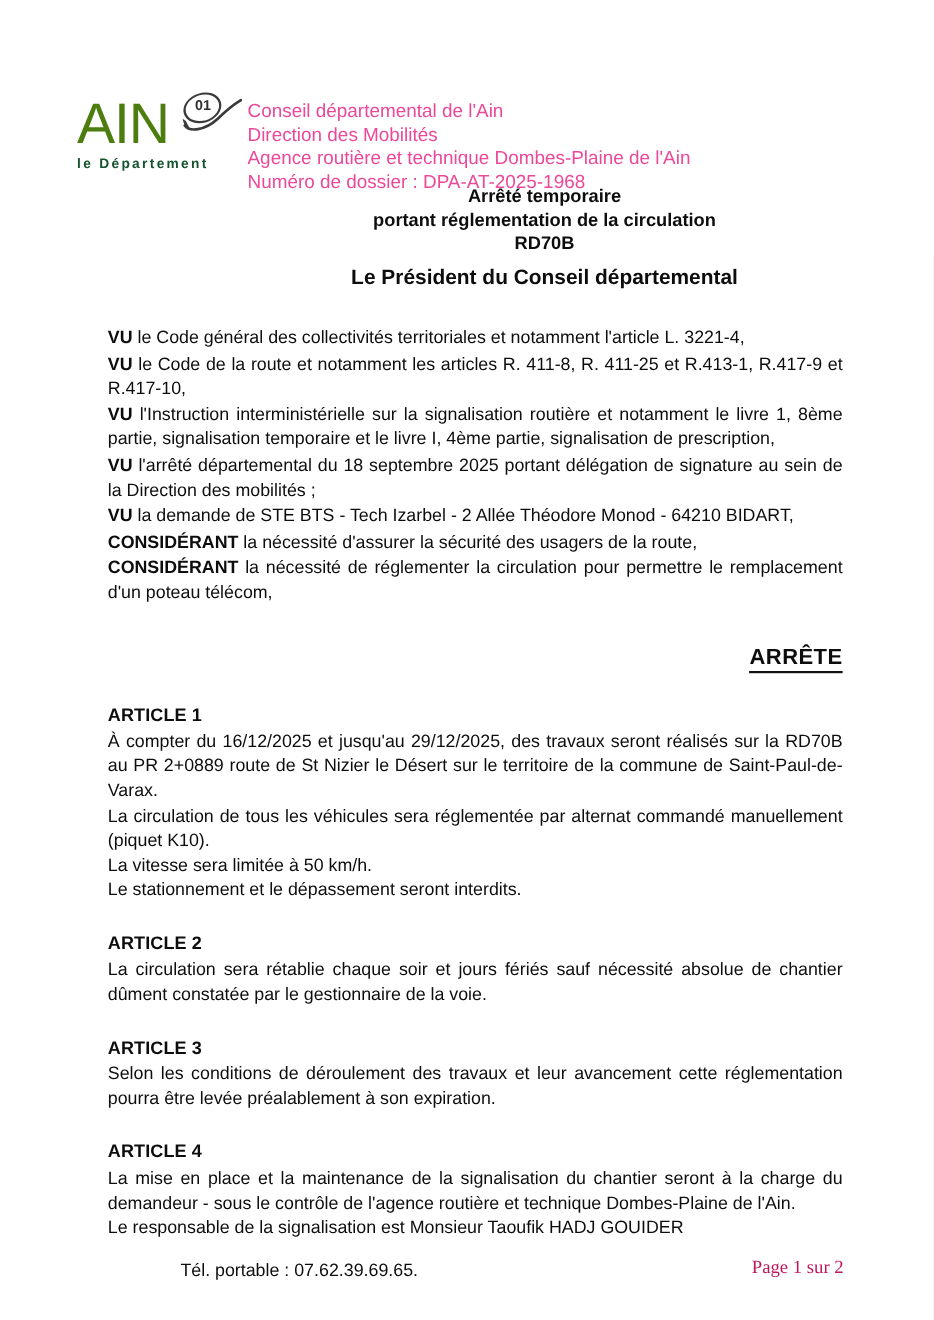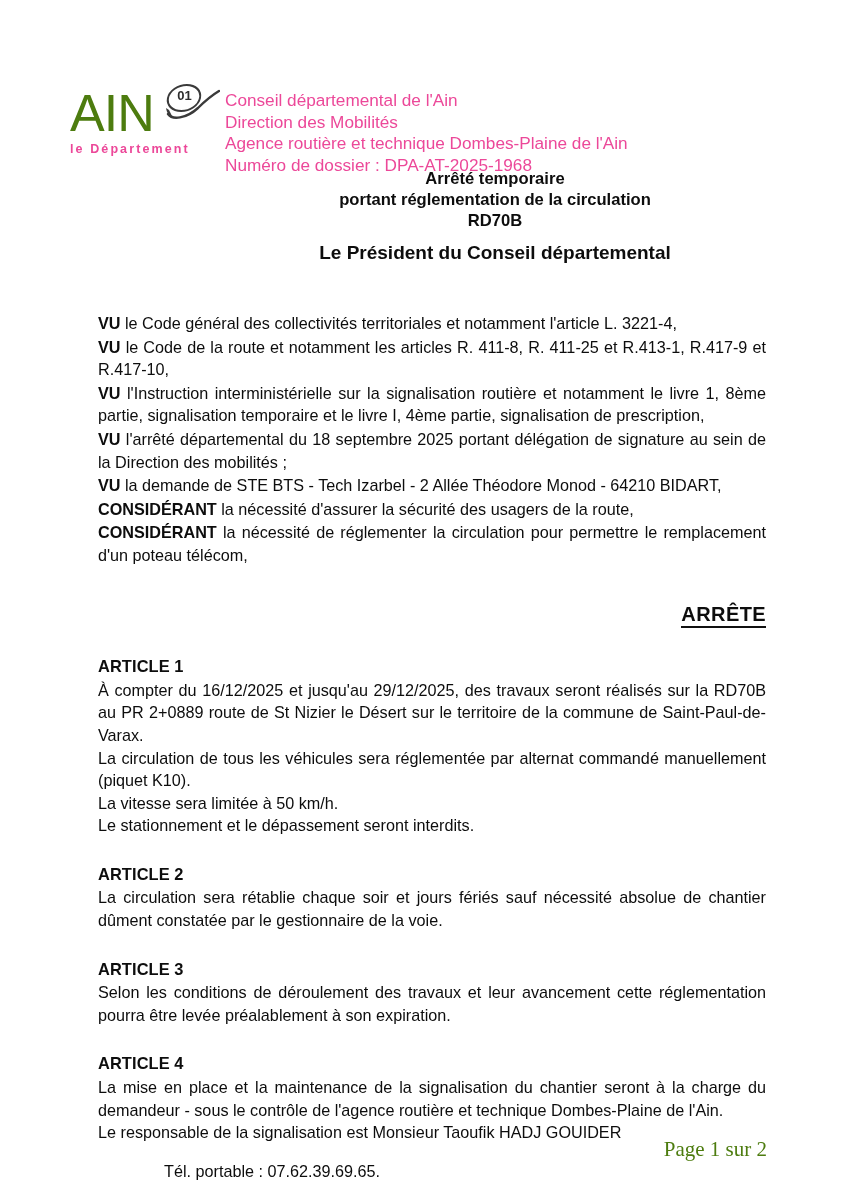--- a/index.html
+++ b/index.html
@@ -74,21 +74,21 @@
     width: 56px;
     height: 34px;
     z-index: 2;
     pointer-events: none;
   }
   .logo-dept {
     display: block;
     font-size: 12.5px;
     font-weight: bold;
     letter-spacing: 2.1px;
-    color: #ec4899;
+    color: #14532d;
     margin-top: 2px;
     padding-left: 2px;
     white-space: nowrap;
   }
 
   .header-lines {
     margin-left: 7px;
     padding-top: 4px;
     font-size: 17.2px;
     line-height: 21.5px;
@@ -114,21 +114,21 @@
     width: 540px;
     text-align: center;
     font-weight: bold;
     font-size: 19px;
   }
 
   
   .body-area {
     position: absolute;
     left: 98px;
-    top: 312px;
+    top: 296px;
     width: 668px;
     font-size: 16.2px;
     line-height: 22.6px;
   }
   p.just {
     margin: 0 0 0 0;
     text-align: justify;
     text-justify: inter-word;
   }
   p.vu { margin-bottom: 1px; }
@@ -154,22 +154,22 @@
   }
   .art-sec { margin-bottom: 26px; }
   .art-sec:last-child { margin-bottom: 0; }
   .indent-tel { padding-left: 66px; text-align: left; }
 
   .footer {
     position: absolute;
     right: 82px;
     bottom: 38px;
     font-family: "Liberation Serif", serif;
-    font-size: 21px;
-    color: #4d7c0f;
+    font-size: 17px;
+    color: #be185d;
   }
 </style>
 </head>
 <body>
 
 <div class="page">
 
   <div class="header">
 
     <div class="logo-block">

